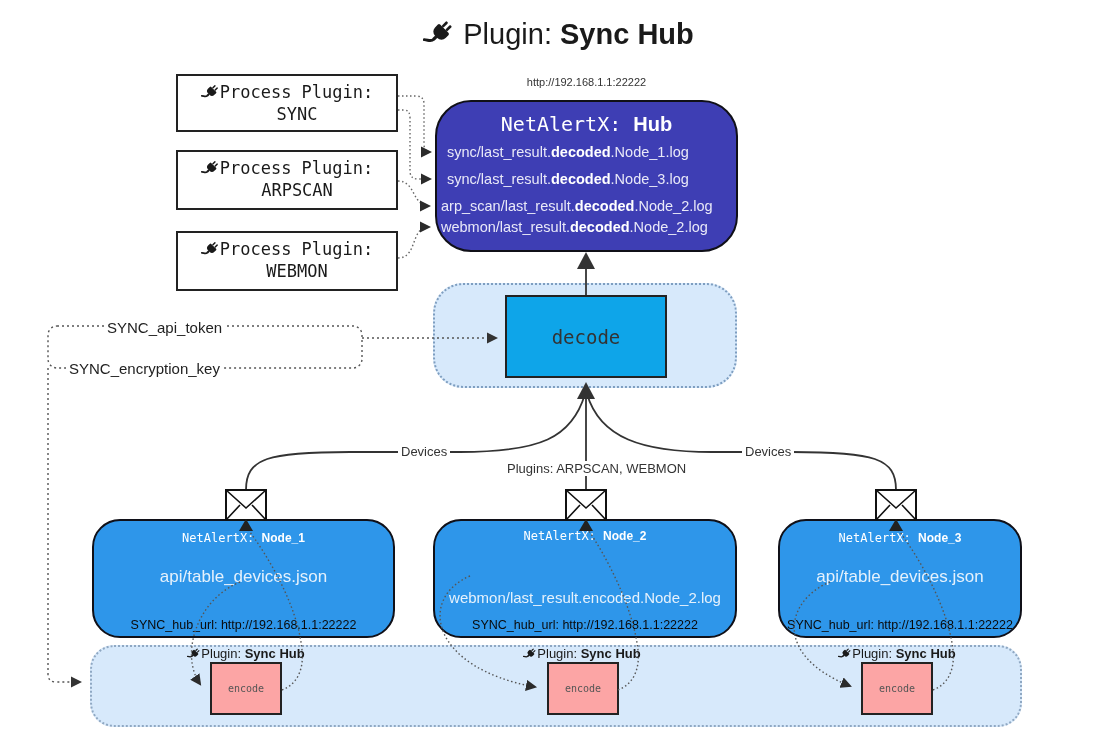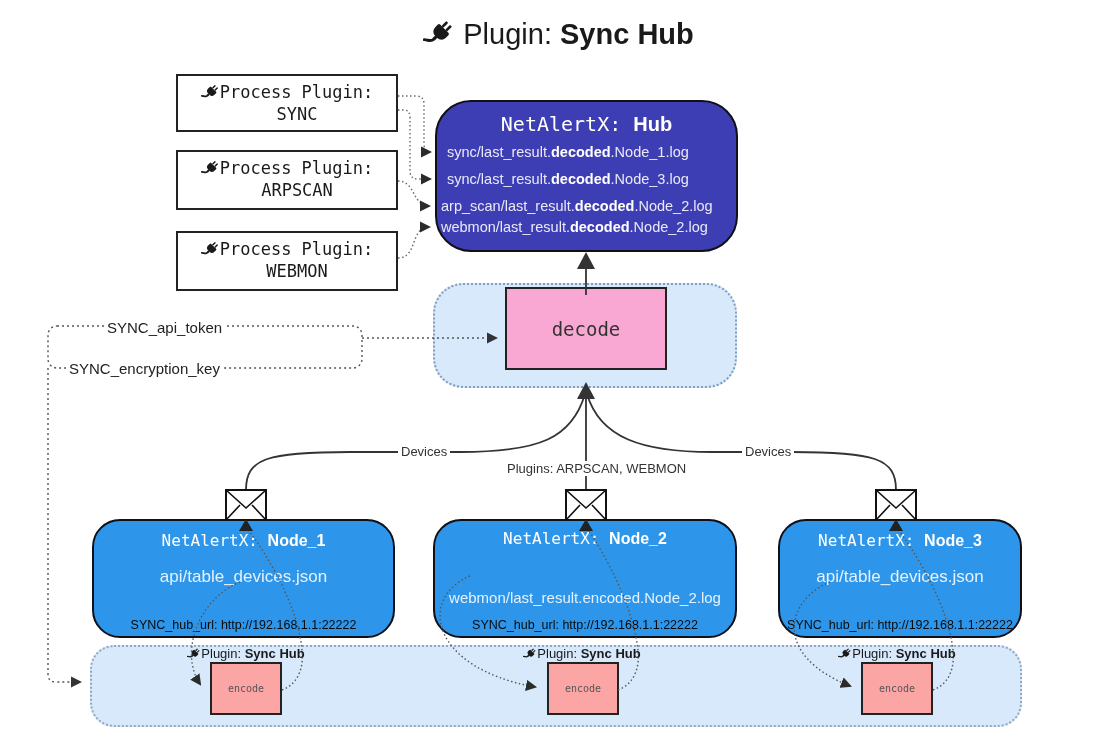--- a/index.html
+++ b/index.html
@@ -27,33 +27,33 @@
   .hub-box { left:435px; top:100px; width:303px; height:152px; background:#3E3EB4; border:2px solid #101018; border-radius:36px; }
   .hub-title { left:435px; top:112px; width:303px; text-align:center; color:#fff; font-size:20px;
                font-family:"DejaVu Sans Mono",monospace; }
   .hub-title b { font-family:"Liberation Sans",sans-serif; font-weight:700; }
   .hub-line { left:447px; width:288px; font-size:14.5px; color:#E9E9F8; white-space:nowrap; }
   .hub-line b { color:#fff; font-weight:700; }
 
   
   .decode-wrap { left:433px; top:283px; width:304px; height:105px; background:#D7E9FB;
                  border:2px dotted #7E9EC0; border-radius:30px; }
-  .decode-box { left:505px; top:287px; width:162px; height:83px; background:#f9a8d4; border:2px solid #222;
+  .decode-box { left:505px; top:295px; width:162px; height:83px; background:#0ea5e9; border:2px solid #222;
                 display:flex; align-items:center; justify-content:center;
                 font-family:"DejaVu Sans Mono",monospace; font-size:19px; color:#333; }
 
   
   .secret { font-size:15px; color:#222; background:#fff; padding:0 3px; white-space:nowrap; }
 
   
   .edge-label { font-size:13px; color:#333; background:#fff; padding:0 3px; white-space:nowrap; }
 
   
   .node-box { top:519px; height:119px; background:#2E96EA; border:2px solid #101018; border-radius:28px; }
-  .node-title { color:#fff; font-size:16px; font-family:"DejaVu Sans Mono",monospace; text-align:center; white-space:nowrap; }
+  .node-title { color:#fff; font-size:12px; font-family:"DejaVu Sans Mono",monospace; text-align:center; white-space:nowrap; }
   .node-title b { font-family:"Liberation Sans",sans-serif; font-weight:700; }
   .node-file { color:#E5F1FC; text-align:center; white-space:nowrap; }
   .node-url { color:#0a0a0a; font-size:12.5px; text-align:center; white-space:nowrap; }
 
   
   .strip { left:90px; top:645px; width:932px; height:82px; background:#D7E9FB;
            border:2px dotted #8FA8C3; border-radius:24px; }
   .encode-box { top:662px; width:72px; height:53px; background:#fca5a5; border:2px solid #222;
                 display:flex; align-items:center; justify-content:center;
                 font-family:"DejaVu Sans Mono",monospace; font-size:10px; color:#555; }
@@ -110,20 +110,21 @@
             <rect x="9" y="1.2" width="2" height="5.2" rx="0.8" fill="#1a1a1a"></rect>
             <rect x="13" y="1.2" width="2" height="5.2" rx="0.8" fill="#1a1a1a"></rect>
             <path d="M7.6 6.4 h8.8 a1.2 1.2 0 0 1 1.2 1.2 v3 a4.4 4.4 0 0 1 -4.4 4.4 h-2.4 a4.4 4.4 0 0 1 -4.4 -4.4 v-3 a1.2 1.2 0 0 1 1.2 -1.2 z" fill="#1a1a1a"></path>
             <rect x="10.8" y="14.6" width="2.4" height="3.2" fill="#1a1a1a"></rect>
             <path d="M12 17.6 c0 3 -2.6 3.2 -4.8 5.2" stroke="#1a1a1a" stroke-width="2.2" fill="none" stroke-linecap="round"></path>
           </g>
         </svg></span><span>Process Plugin:</span>
     <span class="pname">WEBMON</span>
   </div>
 
+  <div class="abs hub-url z1">http://192.168.1.1:22222</div>
   <div class="abs hub-box z1"></div>
   <div class="abs hub-title z1">
     <span>NetAlertX:</span>
     <b>Hub</b>
   </div>
   <div class="abs hub-line z1" style="top:144px;"><span>sync/last_result.</span><b>decoded</b><span>.Node_1.log</span></div>
   <div class="abs hub-line z1" style="top:171px;"><span>sync/last_result.</span><b>decoded</b><span>.Node_3.log</span></div>
   <div class="abs hub-line z1" style="top:198px; left:441px;"><span>arp_scan/last_result.</span><b>decoded</b><span>.Node_2.log</span></div>
   <div class="abs hub-line z1" style="top:219px; left:441px;"><span>webmon/last_result.</span><b>decoded</b><span>.Node_2.log</span></div>
 

